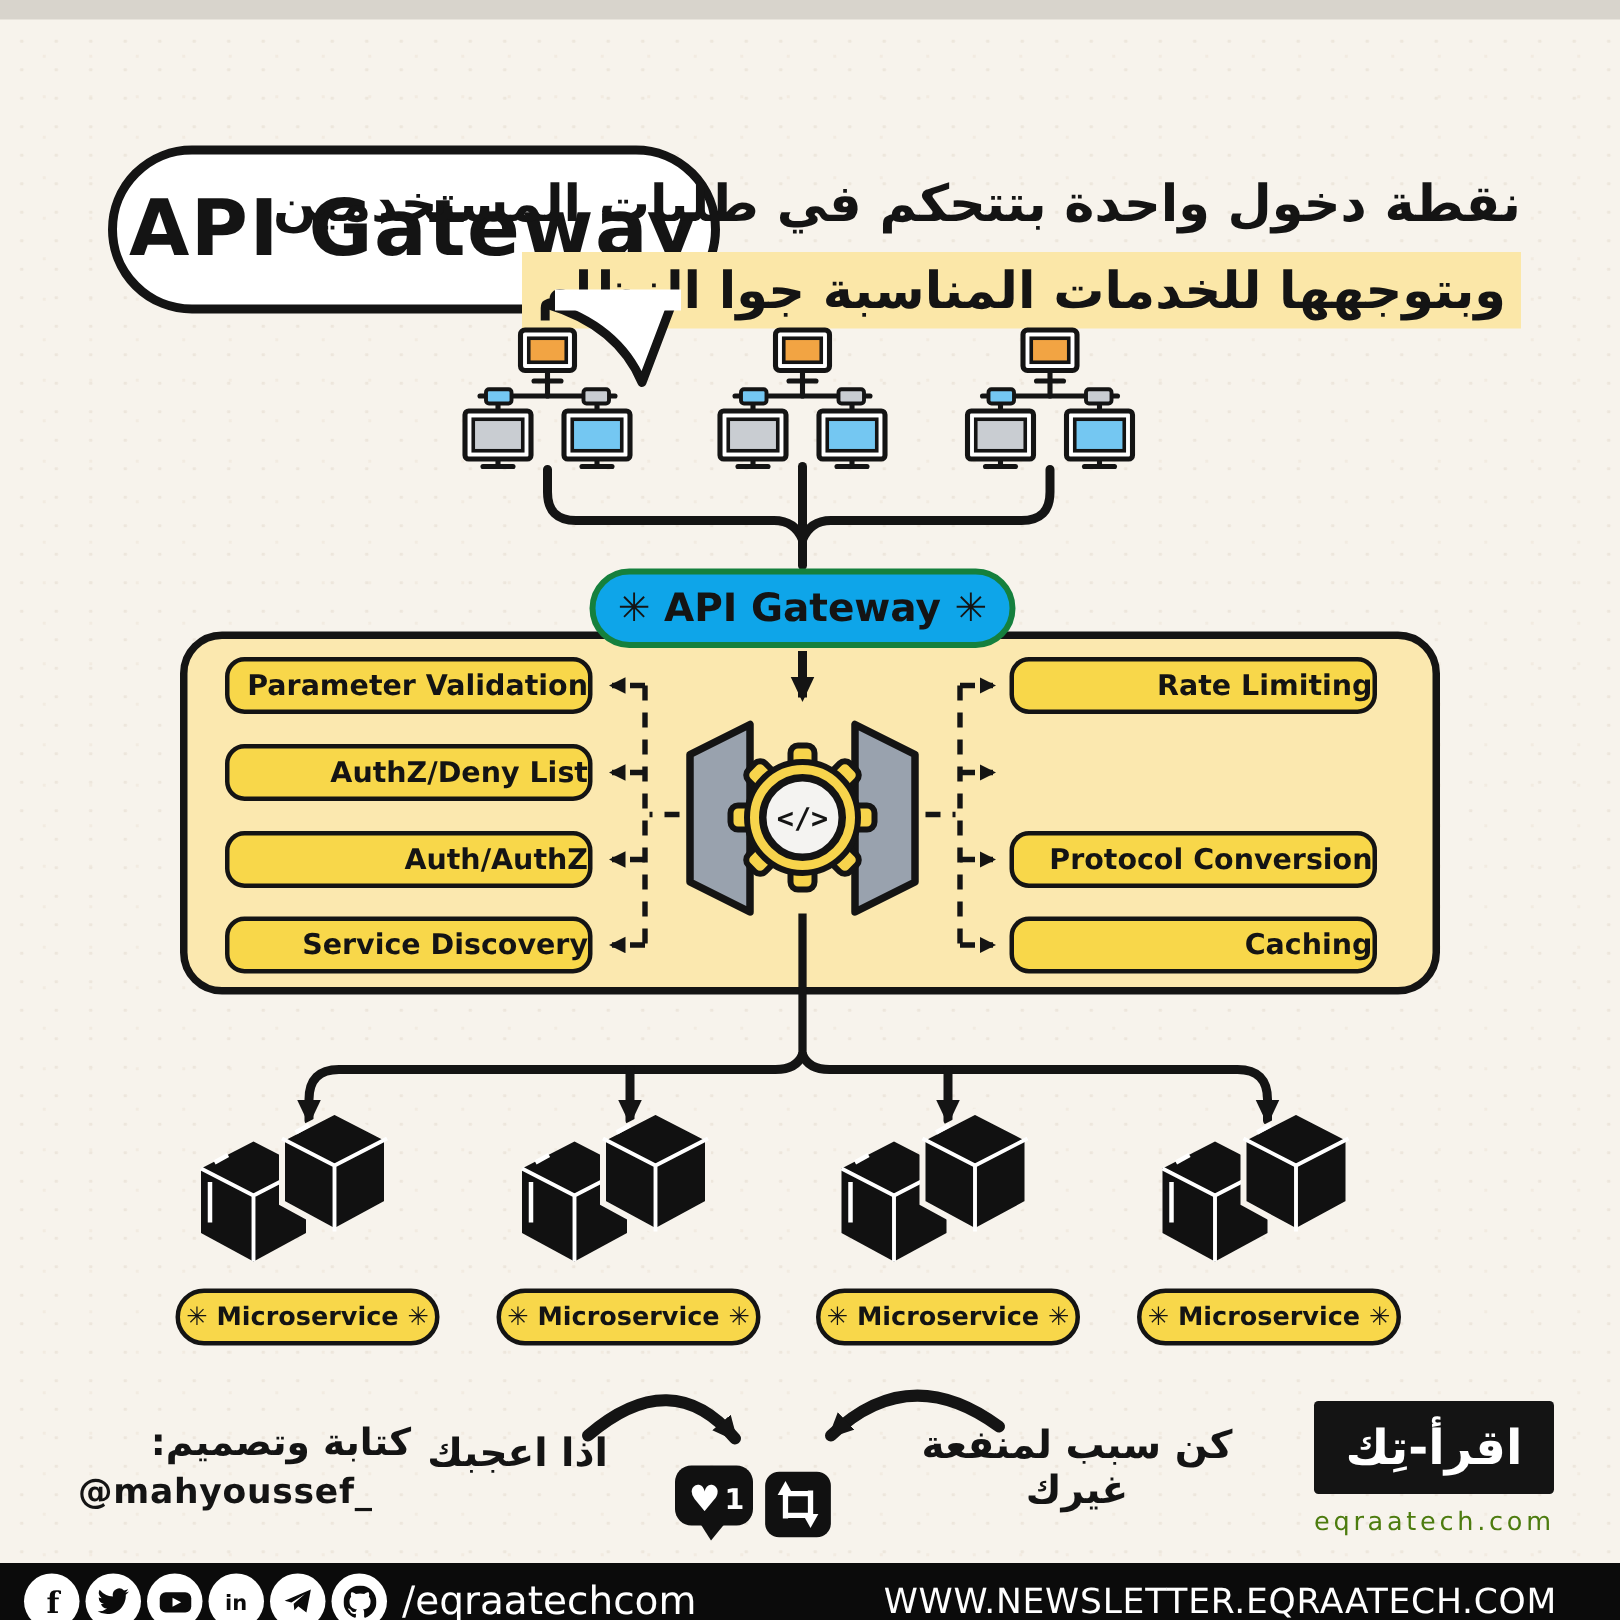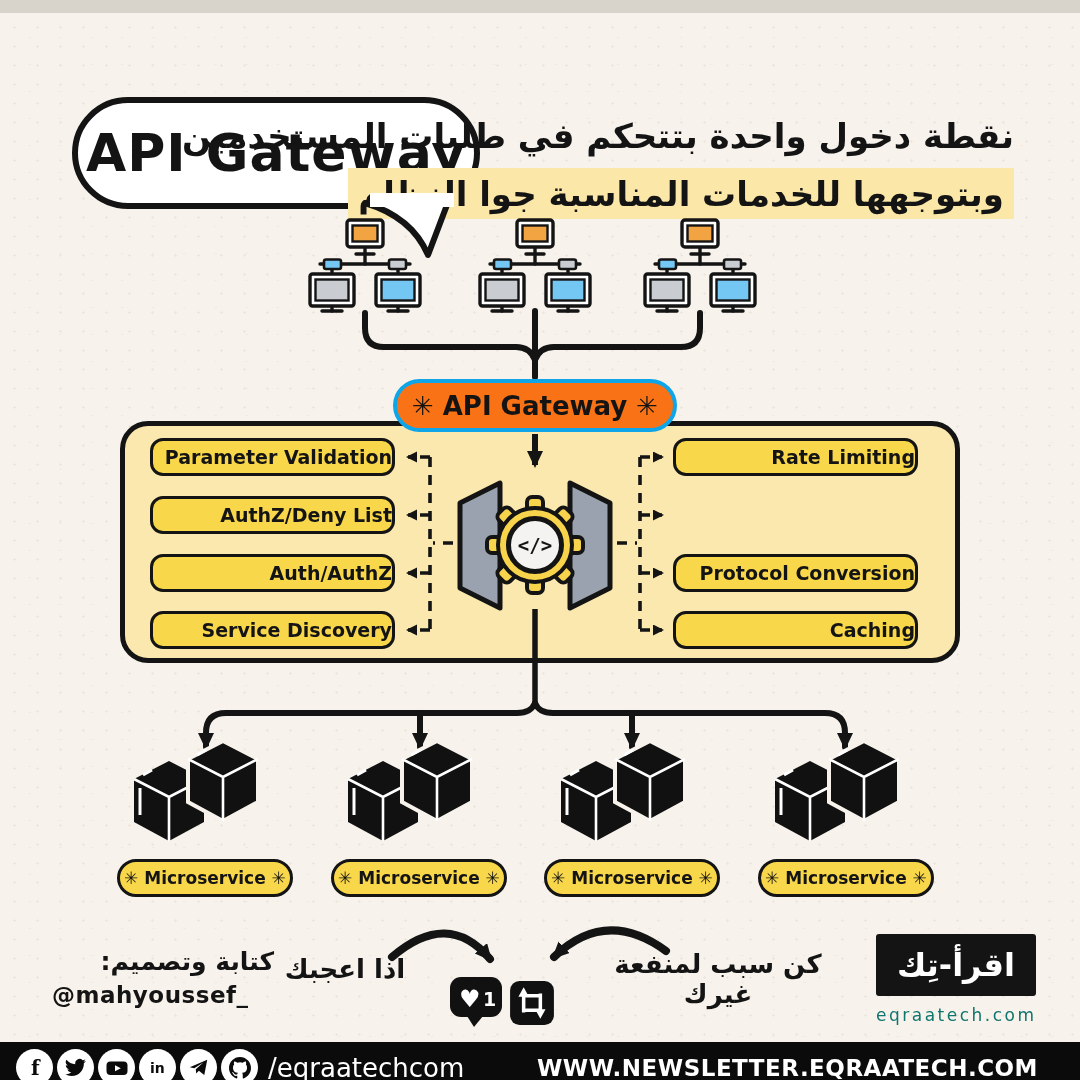--- a/index.html
+++ b/index.html
@@ -18,21 +18,21 @@
 
   
   .intro { right:66px; top:94px; z-index:3; direction:rtl; text-align:right; font-size:34px; font-weight:bold;
      color:#141414; line-height:1.72; }
   .hl { background:#FBE7A8; padding:6px 10px 5px 10px; }
 
   
   .panel { left:120px; top:408px; width:840px; height:242px; background:#FBE8AF; border:5px solid #141414;
      border-radius:28px; z-index:1; }
   .overlay { left:0; top:0; z-index:2; pointer-events:none; }
-  .gw-pill { left:393px; top:366px; width:284px; height:53px; background:#f97316; border:4px solid #0ea5e9;
+  .gw-pill { left:393px; top:366px; width:284px; height:53px; background:#0ea5e9; border:4px solid #15803d;
      border-radius:27px; z-index:4; display:flex; align-items:center; justify-content:center;
      font-size:26px; font-weight:bold; color:#141414; white-space:nowrap; }
   .fb { position:absolute; width:245px; height:38px; background:#F8D74A; border:3px solid #141414; border-radius:13px;
      z-index:3; display:flex; align-items:center; justify-content:flex-end; font-size:19px; font-weight:bold;
      color:#141414; white-space:nowrap; }
   .gwicon { left:450px; top:460px; z-index:3; }
   .client { z-index:3; }
   .cubes { z-index:3; }
   .ms-pill { position:absolute; top:846px; width:176px; height:38px; background:#F8D74A; border:3px solid #141414;
      border-radius:19px; z-index:3; display:flex; align-items:center; justify-content:center; font-size:17px;
@@ -44,31 +44,31 @@
   .like-btn { left:447px; top:961px; z-index:3; }
   .rt-btn { left:508px; top:966px; z-index:3; }
 
   .credits { left:48px; top:934px; width:240px; z-index:3; color:#141414; }
   .credits .l1 { direction:rtl; text-align:right; padding-right:14px; font-size:25px; font-weight:bold; }
   .credits .l2 { font-size:23px; font-weight:bold; padding-left:4px; margin-top:6px; letter-spacing:.5px; }
 
   .brand-box { left:876px; top:921px; width:160px; height:62px; background:#141414; z-index:3; display:flex;
      align-items:center; justify-content:center; border-radius:3px; }
   .brand-box span { color:#fff; font-size:32px; font-weight:bold; direction:rtl; }
-  .brand-site { left:876px; top:992px; width:160px; z-index:3; text-align:center; font-size:17px; color:#0f766e;
+  .brand-site { left:876px; top:992px; width:160px; z-index:3; text-align:center; font-size:17px; color:#4d7c0f;
      letter-spacing:2.5px; }
 
   
   .footer { left:0; bottom:0; width:1080px; height:51px; background:#0B0B0B; z-index:5; display:flex;
      align-items:center; justify-content:space-between; padding:0 42px 0 16px; }
   .soc { display:flex; align-items:center; gap:4px; }
   .circ { width:37px; height:37px; border-radius:50%; background:#fff; display:flex; align-items:center;
      justify-content:center; }
   .f-handle { color:#fff; font-size:26px; margin-left:10px; }
-  .f-url { color:#fff; font-size:23px; font-weight:bold; letter-spacing:.5px; }
+  .f-url { color:#fff; font-size:23px; font-weight:normal; letter-spacing:.5px; }
 </style>
 </head>
 <body>
 
 <div class="canvas">
 
   <div class="abs bubble">
     <h1>API Gateway</h1>
   </div>
   <svg class="abs tail" width="140" height="80" viewBox="0 0 140 80">

